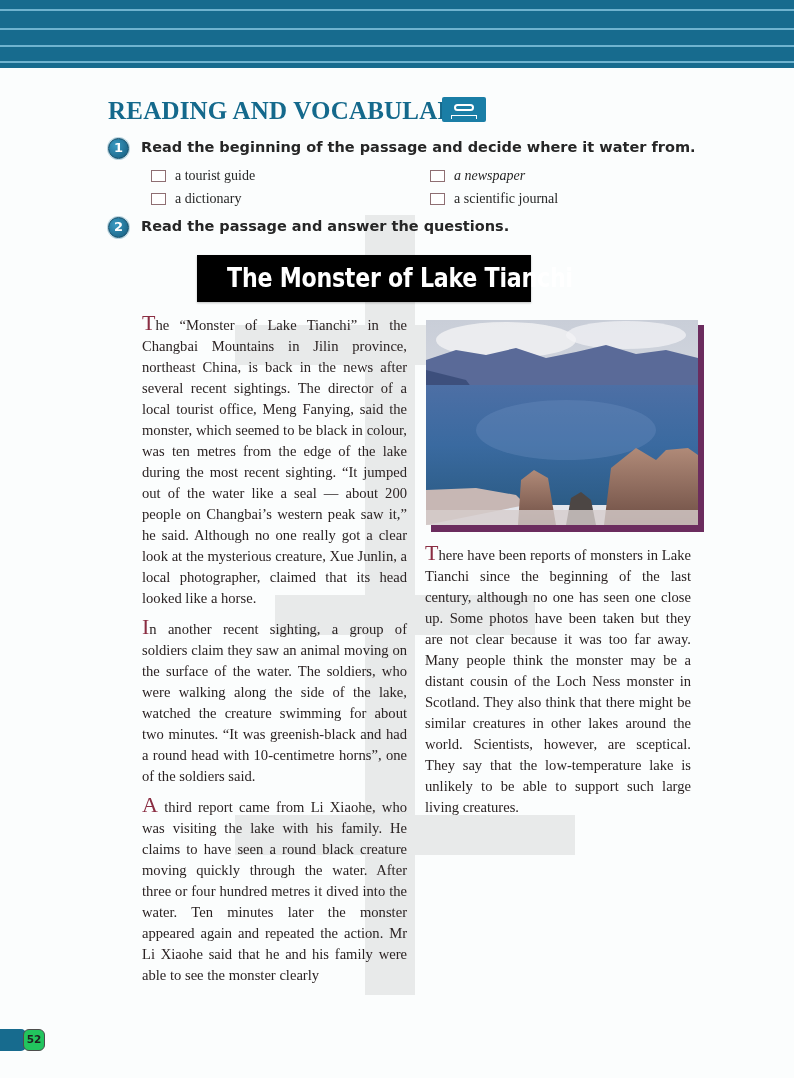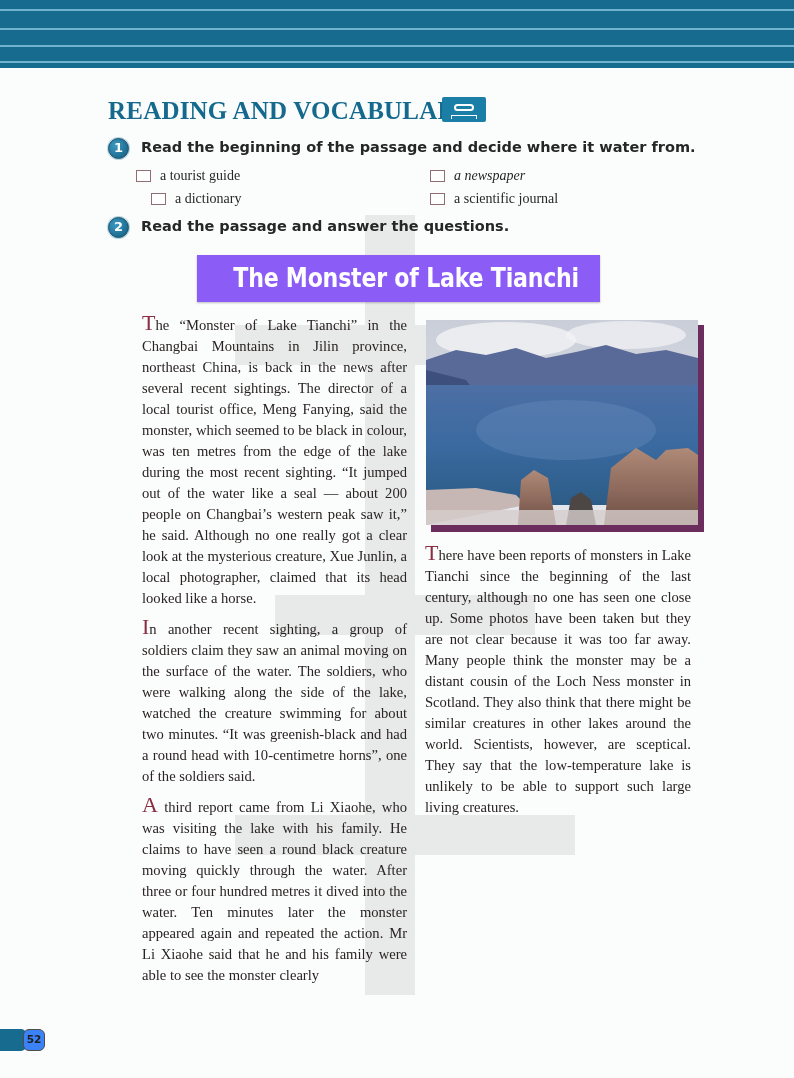--- a/index.html
+++ b/index.html
@@ -23,39 +23,39 @@
   .task-num { position: absolute; width: 21px; height: 21px; border-radius: 50%;
     background: radial-gradient(circle at 35% 35%, #3b9ac2, #12597a); border: 1.5px solid #0e4a66;
     color: #ffffff; font-family: "DejaVu Sans", sans-serif; font-weight: bold; font-size: 13px;
     text-align: center; line-height: 18px; box-shadow: 0 0 0 1px #b9d6e2; }
   .task-text { position: absolute; font-family: "DejaVu Sans", sans-serif; font-weight: bold; font-size: 14.5px; color: #262626; }
 
   .option { position: absolute; display: flex; align-items: center; font-family: "Liberation Serif", serif; font-size: 14px; color: #262626; }
   .checkbox { width: 15px; height: 12px; border: 1px solid #8e6e72; margin-right: 9px; background: #ffffff; }
 
   
-  .story-title { position: absolute; left: 197px; top: 255px; width: 403px; height: 47px; background: #8b5cf6; box-shadow: 0 1px 2px rgba(0,0,0,0.25); }
+  .story-title { position: absolute; left: 197px; top: 255px; width: 334px; height: 47px; background: #000000; box-shadow: 0 1px 2px rgba(0,0,0,0.25); }
   .story-title span { display: block; text-align: center; color: #ffffff; font-family: "DejaVu Sans", sans-serif; font-weight: bold; font-size: 27px; line-height: 45px; transform: scaleX(0.82); letter-spacing: -0.3px; white-space: nowrap; }
 
   
   .col { position: absolute; font-family: "Liberation Serif", serif; font-size: 14.6px; line-height: 21px; color: #2b2323; text-align: justify; }
   .col p { margin-bottom: 9px; }
   .col p.cont { }
   .dropcap { color: #8a2d42; font-size: 22px; line-height: 18px; }
   .col-left { left: 142px; top: 314px; width: 265px; }
   .col-right { left: 425px; top: 544px; width: 266px; }
 
   
   .photo-wrap { position: absolute; left: 426px; top: 320px; width: 278px; height: 212px; }
   .photo-shadow { position: absolute; left: 5px; top: 5px; width: 273px; height: 207px; background: #6b2c5e; }
   .photo { position: absolute; left: 0; top: 0; width: 272px; height: 205px; overflow: hidden; }
 
   
   .page-tab { position: absolute; left: 0; top: 1029px; width: 26px; height: 22px; background: #176b8e; border-radius: 0 5px 5px 0; }
-  .page-num { position: absolute; left: 23px; top: 1029px; width: 22px; height: 22px; border: 1.5px solid #4d4d4d; border-radius: 6px; background: #3b82f6;
+  .page-num { position: absolute; left: 23px; top: 1029px; width: 22px; height: 22px; border: 1.5px solid #4d4d4d; border-radius: 6px; background: #22c55e;
     font-family: "DejaVu Sans", sans-serif; font-weight: bold; font-size: 10.5px; text-align: center; line-height: 19px; color: #1f1f1f; }
 </style>
 </head>
 <body>
 
 <div class="banner">
   <div class="stripe" style="top:9px"></div>
   <div class="stripe" style="top:28px"></div>
   <div class="stripe" style="top:45px"></div>
   <div class="stripe" style="top:61px"></div>
@@ -70,21 +70,21 @@
 
 <div class="section-title">READING AND VOCABULARY</div>
 <div class="tape-icon">
   <div class="window"></div>
   <div class="base"></div>
 </div>
 
 <div class="task-num" style="left:108px; top:138px;">1</div>
 <div class="task-text" style="left:141px; top:139px;">Read the beginning of the passage and decide where it water from.</div>
 
-<div class="option" style="left:136px; top:168px;">
+<div class="option" style="left:151px; top:168px;">
   <span class="checkbox"></span>
   <span>a tourist guide</span>
 </div>
 <div class="option" style="left:430px; top:168px;font-style:italic;">
   <span class="checkbox"></span>
   <span>a newspaper</span>
 </div>
 <div class="option" style="left:151px; top:191px;text-align:center;">
   <span class="checkbox"></span>
   <span>a dictionary</span>

